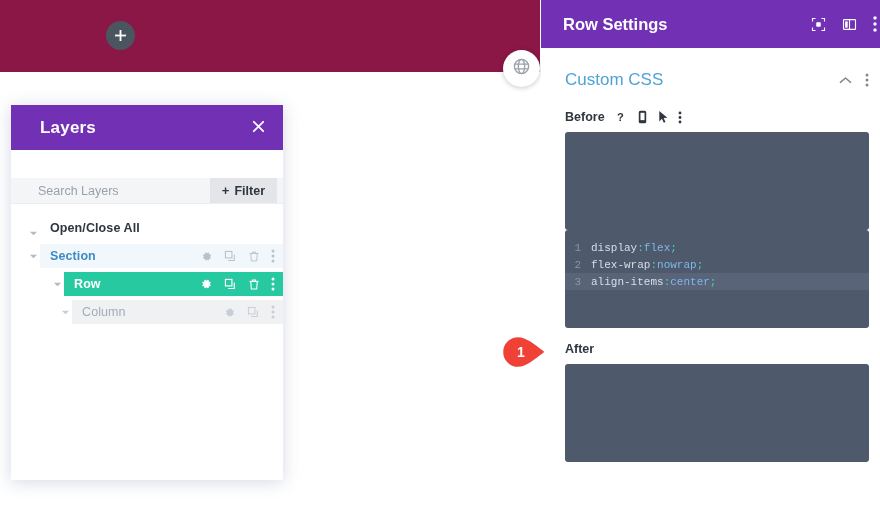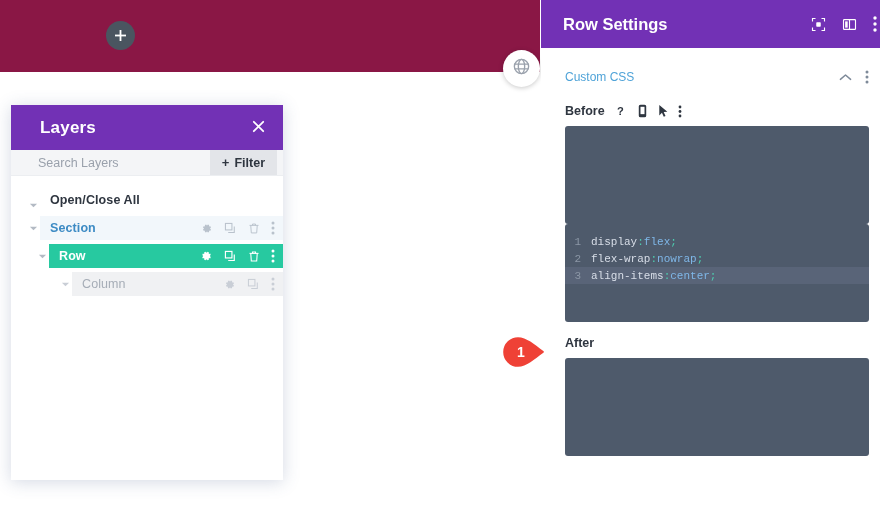--- a/index.html
+++ b/index.html
@@ -47,21 +47,21 @@
     height: 45px; background: #7231b5;
     display: flex; align-items: center; justify-content: space-between;
     padding: 0 17px 0 29px;
   }
   .layers-title { color: #fff; font-size: 17px; font-weight: bold; letter-spacing: .2px; }
   .layers-close { color: #fff; font-size: 17px; line-height: 1; cursor: pointer;
     font-family: "DejaVu Sans", sans-serif; }
   .layers-search {
     height: 26px; background: #f4f5f7; border-bottom: 1px solid #eceef1;
     display: flex; align-items: center; justify-content: space-between;
-    padding-left: 27px; padding-right: 6px;
+    padding-left: 27px; padding-right: 6px; margin-top: 28px;
   }
   .search-ph { color: #9aa1ac; font-size: 12.5px; }
   .filter-btn {
     background: #e3e5e9; color: #2f3640; font-size: 12.5px; font-weight: bold;
     padding: 5px 12px; display: flex; align-items: center; gap: 5px; cursor: pointer;
   }
   .filter-plus { font-size: 13px; font-weight: bold; }
 
   .layers-body { padding-top: 12px; }
   .tree-row {
@@ -80,21 +80,21 @@
   }
   .row-label { font-size: 12.5px; font-weight: bold; letter-spacing: .1px; }
   .row-icons { display: flex; align-items: center; gap: 11px; }
   .row-icons svg { display: block; }
 
   .r-openall { padding-left: 16px; align-items: flex-end; }
   .r-openall .row-label { color: #2f3640; font-weight: bold; }
   .r-section { padding-left: 16px; }
   .r-section .row-pill { background: #f2f7fb; gap: 11px; }
   .r-section .row-label { color: #3d8bc4; }
-  .r-row { padding-left: 25px; justify-content: center; }
+  .r-row { padding-left: 40px; justify-content: center; }
   .r-row .row-pill { background: #27c9a0; }
   .r-row .row-label { color: #ffffff; }
   .r-col { padding-left: 48px; }
   .r-col .row-pill { background: #f0f1f3; }
   .r-col .row-label { color: #a6adb7; font-weight: normal; }
 
   
   .settings-panel {
     position: absolute; left: 541px; top: 0; width: 352px; height: 520px;
     background: #ffffff; overflow: hidden; z-index: 10;
@@ -111,21 +111,21 @@
   .sp-tab {
     padding: 0 20px; height: 41px; display: flex; align-items: center;
     color: #efe3fb; font-size: 13.5px; cursor: pointer;
   }
   .sp-tab.active { background: #9356d9; color: #ffffff; }
   .sp-content { padding: 0 24px; }
   .section-head {
     display: flex; align-items: center; justify-content: space-between;
     padding-top: 22px; padding-bottom: 6px;
   }
-  .section-title { color: #4fa3d8; font-size: 12px; }
+  .section-title { color: #4fa3d8; font-size: 17px; }
   .section-head-icons { display: flex; align-items: center; gap: 13px; }
   .section-head-icons svg { display: block; }
   .field-label-row { display: flex; align-items: center; gap: 9px; margin-top: 14px; margin-bottom: 8px; }
   .field-label { color: #2f3640; font-size: 12.5px; font-weight: bold; }
   .field-label-row svg { display: block; }
   .ta {
     width: 304px; height: 98px; background: #4e5a6b; border-radius: 3px;
   }
   .ta.code { position: relative; padding: 9px 0 0 0; }
   .code-line {

